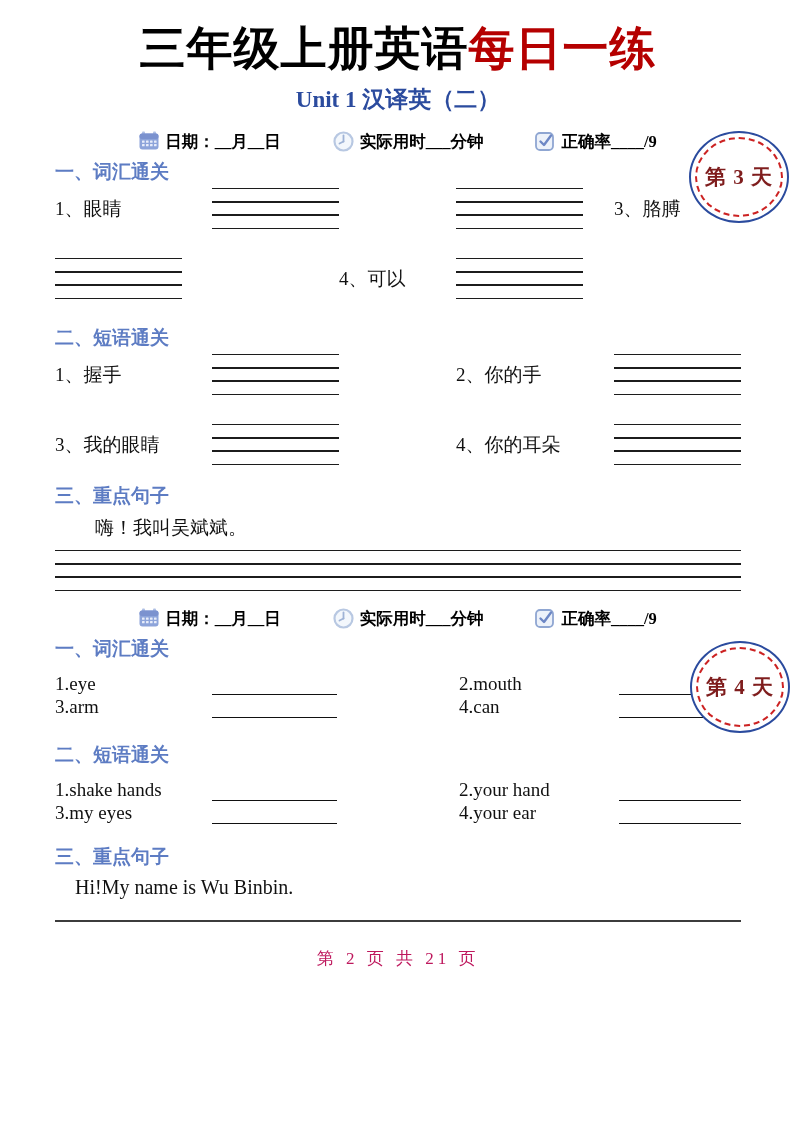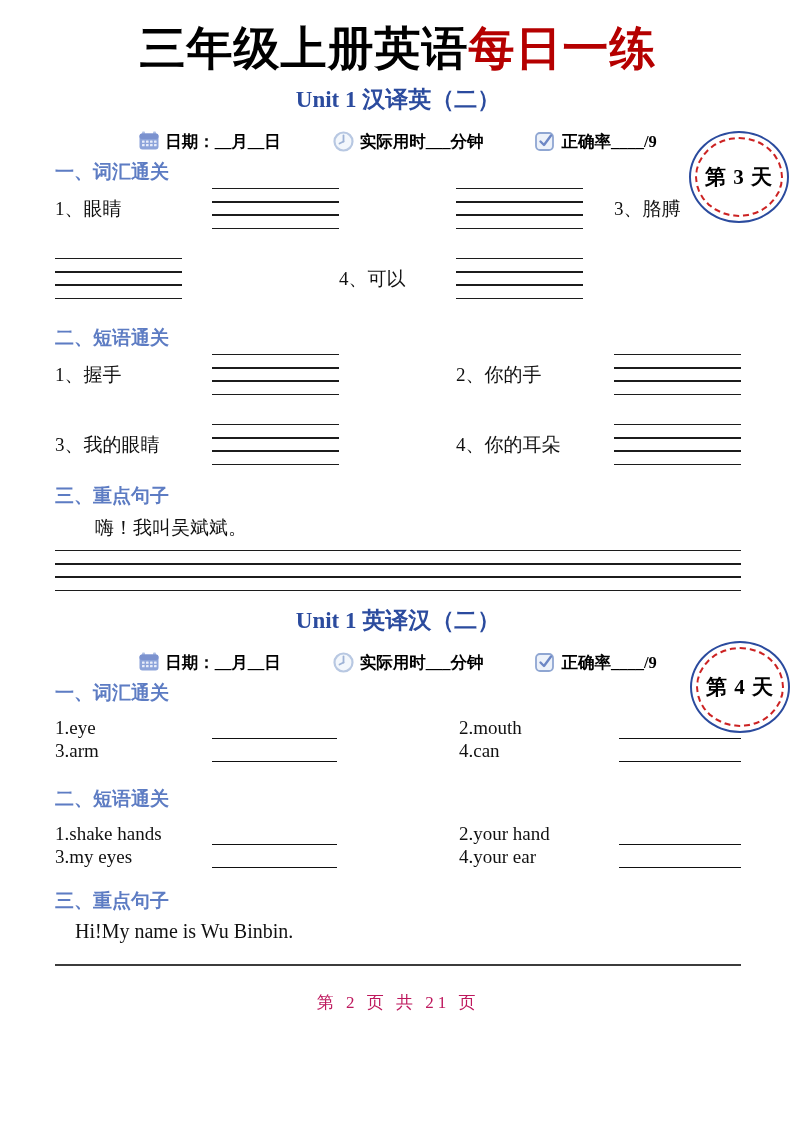--- a/index.html
+++ b/index.html
@@ -26,21 +26,21 @@
     display:flex; justify-content:center; align-items:center; gap:52px;
     margin-top:15px; height:26px; font-size:16.5px; font-weight:bold; color:#000;
   }
   .meta-item { display:inline-flex; gap:6px; white-space:nowrap; }
   .meta-item svg { display:block; }
   
   .day-badge {
     position:absolute; width:100px; height:92px; border-radius:50%;
     border:2.5px solid #2b4b9e; box-sizing:border-box;
     display:flex; align-items:center; justify-content:center;
-    color:#000000; font-size:21px; font-weight:bold; background:#fff; z-index:2;
+    color:#7f1d1d; font-size:21px; font-weight:bold; background:#fff; z-index:2;
   }
   .day-badge::before {
     content:""; position:absolute; inset:4px; border-radius:50%;
     border:2px dashed #cc2222;
   }
   .day-badge span { position:relative; letter-spacing:1px; }
   .badge1 { top:131px; right:4px; }
   .badge2 { top:641px; right:3px; }
   
   .part-header {
@@ -164,21 +164,20 @@
       <span class="qlabel">4、你的耳朵</span>
       <span class="lines4"></span>
     </div>
 
     <h3 class="part-header mt20">三、重点句子</h3>
     <p class="sentence">嗨！我叫吴斌斌。</p>
     <div class="lines4 full"></div>
   </section>
 
   <section>
-    <h2 class="unit-title second">Unit 1 英译汉（二）</h2>
 
     <div class="meta-row">
       <span class="meta-item">
         <span>
             <svg width="20" height="19" viewBox="0 0 20 19">
               <rect x="3" y="0.5" width="3" height="4" rx="1" fill="#aebfe4"></rect>
               <rect x="14" y="0.5" width="3" height="4" rx="1" fill="#aebfe4"></rect>
               <rect x="0.5" y="2.5" width="19" height="16" rx="3" fill="#8da4da"></rect>
               <rect x="0.5" y="2.5" width="19" height="5.5" rx="2.5" fill="#7b92cf"></rect>
               <g fill="#e8edfa">

